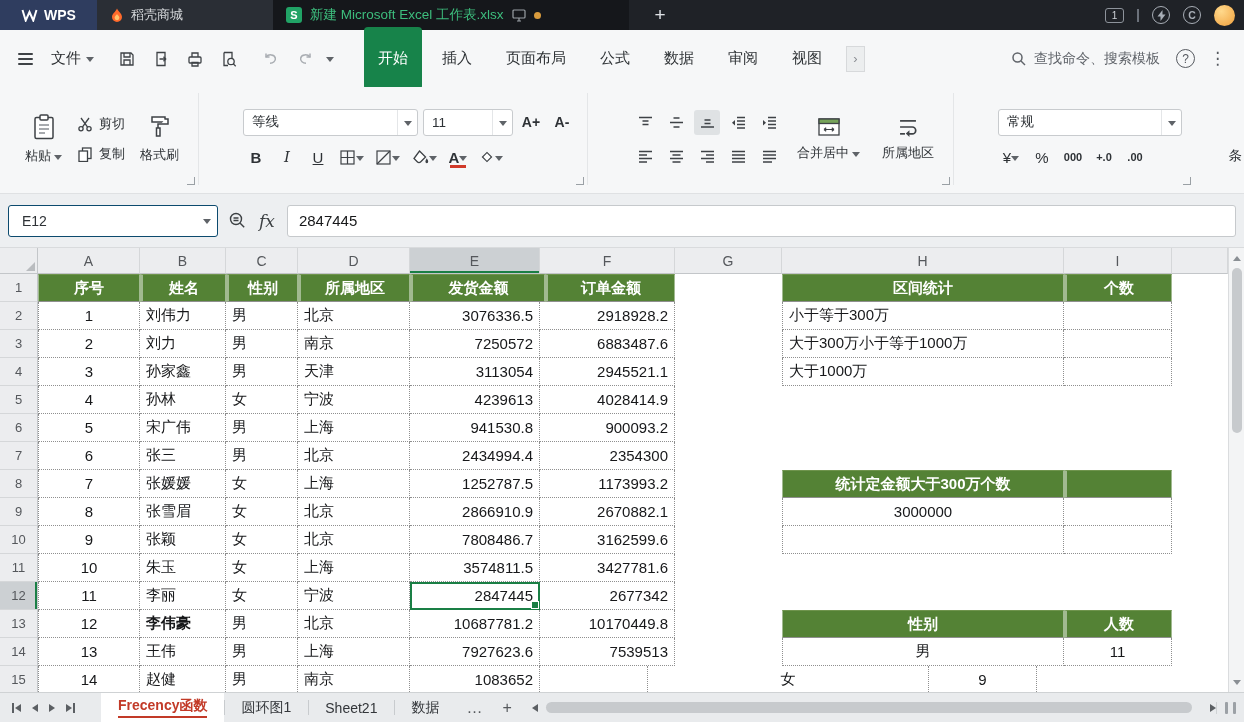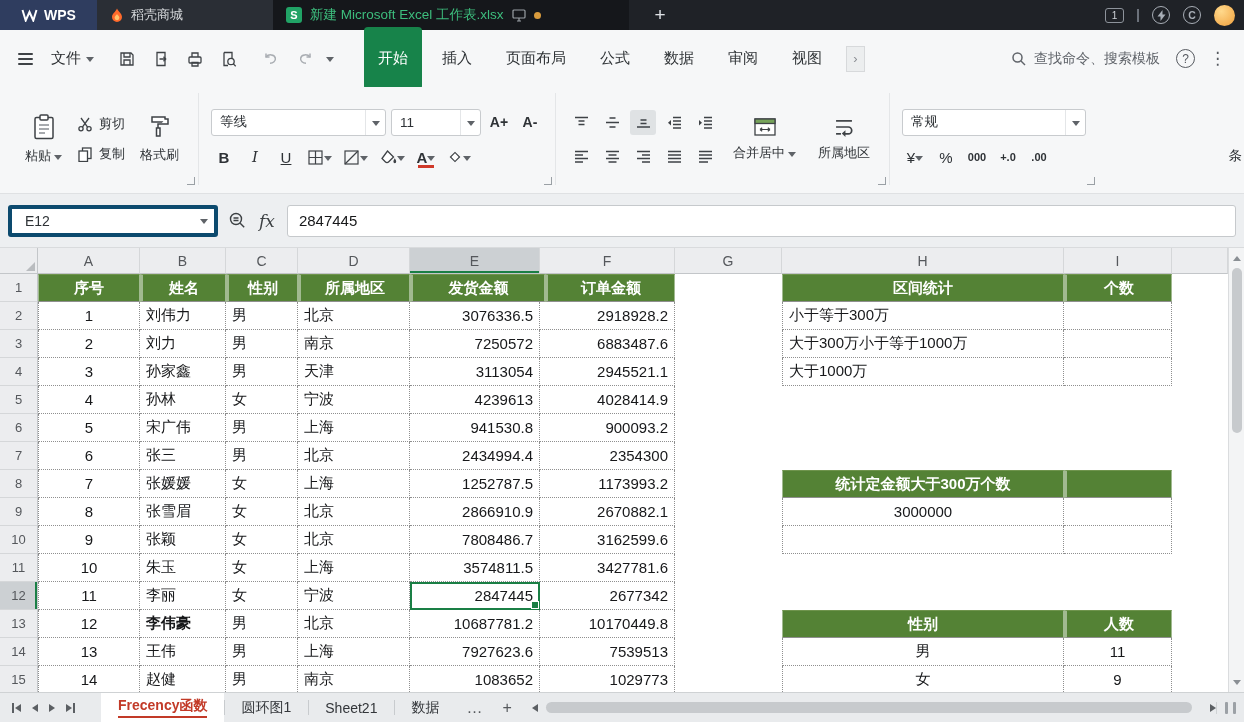--- a/index.html
+++ b/index.html
@@ -41,36 +41,36 @@
   
   .ribbon { height:107px; background:#f6f7f8; border-bottom:1px solid #dfe1e3; display:flex; align-items:stretch; padding:6px 0 8px 6px; position:relative; overflow:hidden; }
   .rgroup { display:flex; align-items:center; gap:8px; padding:0 12px; position:relative; }
   .rgroup + .rgroup { border-left:1px solid #e4e6e8; }
   .rgroup::after { content:""; position:absolute; right:3px; bottom:0px; width:7px; height:7px; border-right:1.5px solid #9aa0a5; border-bottom:1.5px solid #9aa0a5; }
   .bigbtn { display:flex; flex-direction:column; align-items:center; justify-content:center; gap:6px; padding:2px 7px; font-size:13px; color:#2e3236; }
   .bigbtn .lbl { display:flex; align-items:center; gap:3px; white-space:nowrap; }
   .smallcol { display:flex; flex-direction:column; justify-content:center; gap:12px; }
   .smallbtn { display:flex; align-items:center; gap:6px; font-size:13px; color:#2e3236; white-space:nowrap; }
   .stack { display:flex; flex-direction:column; gap:9px; justify-content:center; }
-  .rrow { display:flex; align-items:center; gap:5px; }
+  .rrow { display:flex; align-items:center; gap:5px;margin-left:32px; }
   .combo { height:27px; background:#fff; border:1px solid #c8cbce; border-radius:3px; display:flex; align-items:center; padding:0 0 0 8px; font-size:13.5px; color:#2e3236; }
   .combo-car { margin-left:auto; height:100%; width:20px; display:flex; align-items:center; justify-content:center; border-left:1px solid #e4e6e8; }
   .fname { width:175px; } .fsize { width:90px; } .nfmt { width:184px; }
   .fbtn { min-width:26px; height:25px; display:flex; align-items:center; justify-content:center; font-size:15px; color:#2e3236; border-radius:3px; padding:0 3px; }
   .fbtn.pressed { background:#dfe2e4; }
   .bold { font-weight:700; } .ital { font-style:italic; font-family:"DejaVu Serif",serif; } .unde { text-decoration:underline; }
   .az { font-size:14px; font-weight:600; }
   .redbar { position:relative; }
   .redbar::after { content:""; position:absolute; left:5px; right:5px; bottom:2px; height:3px; background:#d03a2a; }
   .tiny { font-size:11px; font-weight:700; letter-spacing:0; }
   .clip-right { position:absolute; right:2px; top:60px; font-size:13.5px; color:#2e3236; }
 
   
   .fbar { height:54px; background:#edeff1; border-bottom:1px solid #d9dbdd; display:flex; align-items:center; padding:0 8px; gap:10px; }
-  .namebox { width:210px; height:32px; background:#fff; border:4px solid #0c4a6e; border-radius:3px; display:flex; align-items:center; padding-left:13px; font-size:14px; color:#2e3236; }
+  .namebox { width:210px; height:32px; background:#fff; border:1px solid #0c4a6e; border-radius:3px; display:flex; align-items:center; padding-left:13px; font-size:14px; color:#2e3236; }
   .fx { font-style:italic; font-family:"DejaVu Serif",serif; font-size:17px; color:#3c4043; padding:0 2px; }
   .finput { flex:1; height:32px; background:#fff; border:1px solid #c6c9cc; border-radius:3px; display:flex; align-items:center; padding:0 11px; font-size:15px; color:#17181a; }
 
   
   .gridzone { position:relative; height:444px; display:flex; background:#fff; }
   #grid { width:1228px; height:444px; overflow:hidden; background:#fff; }
   .grow { display:flex; height:28px; }
   .grow.ghead { height:26px; }
   .corner { flex:0 0 38px; width:38px; background:#ecedef; border-right:1px solid #c3c6c9; border-bottom:1px solid #c3c6c9; position:relative; }
   .corner::after { content:""; position:absolute; right:2px; bottom:2px; border-left:9px solid transparent; border-bottom:9px solid #b9bcbf; }
@@ -712,21 +712,20 @@
           <div class="cell bd c" style="flex-basis: 108px; width: 108px;">11</div>
           <div class="fillcell"></div>
         </div>
         <div class="grow">
           <div class="rowhead">15</div>
           <div class="cell bd bl c" style="flex-basis: 102px; width: 102px;">14</div>
           <div class="cell bd" style="flex-basis: 86px; width: 86px;">赵健</div>
           <div class="cell bd" style="flex-basis: 72px; width: 72px;">男</div>
           <div class="cell bd" style="flex-basis: 112px; width: 112px;">南京</div>
           <div class="cell bd r" style="flex-basis: 130px; width: 130px;">1083652</div>
-          <div class="cell bd r" style="flex-basis: 135px; width: 135px;">1029773</div>
           <div class="cell" style="flex-basis: 107px; width: 107px;"></div>
           <div class="cell bd bl c" style="flex-basis: 282px; width: 282px;">女</div>
           <div class="cell bd c" style="flex-basis: 108px; width: 108px;">9</div>
           <div class="fillcell"></div>
         </div>
       </div>
     <div class="vscroll">
       <div class="vs-btn">
           <span class="tri-up"></span>
         </div>

